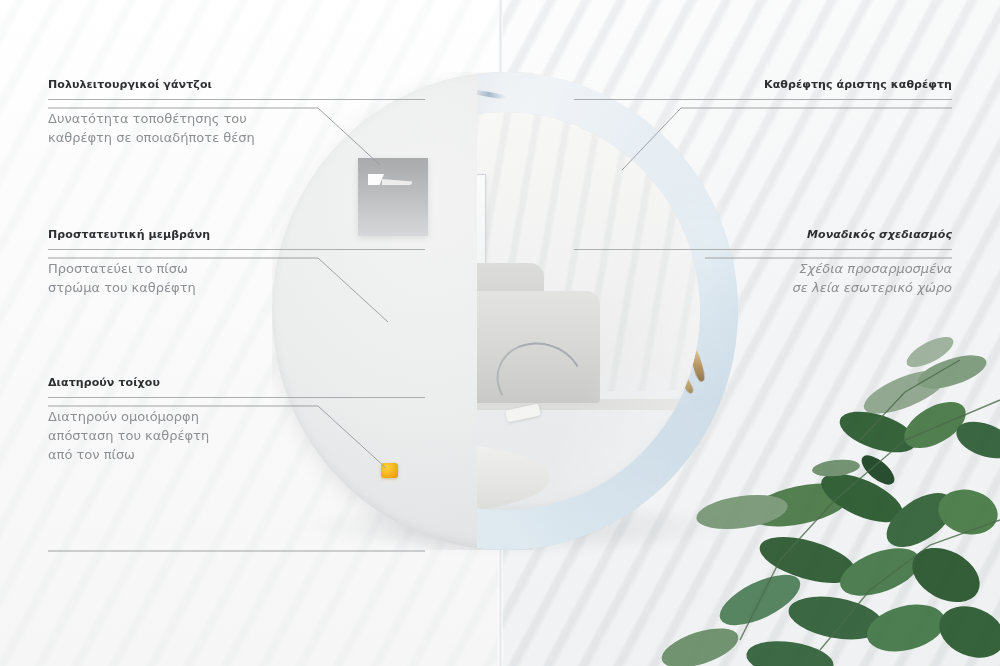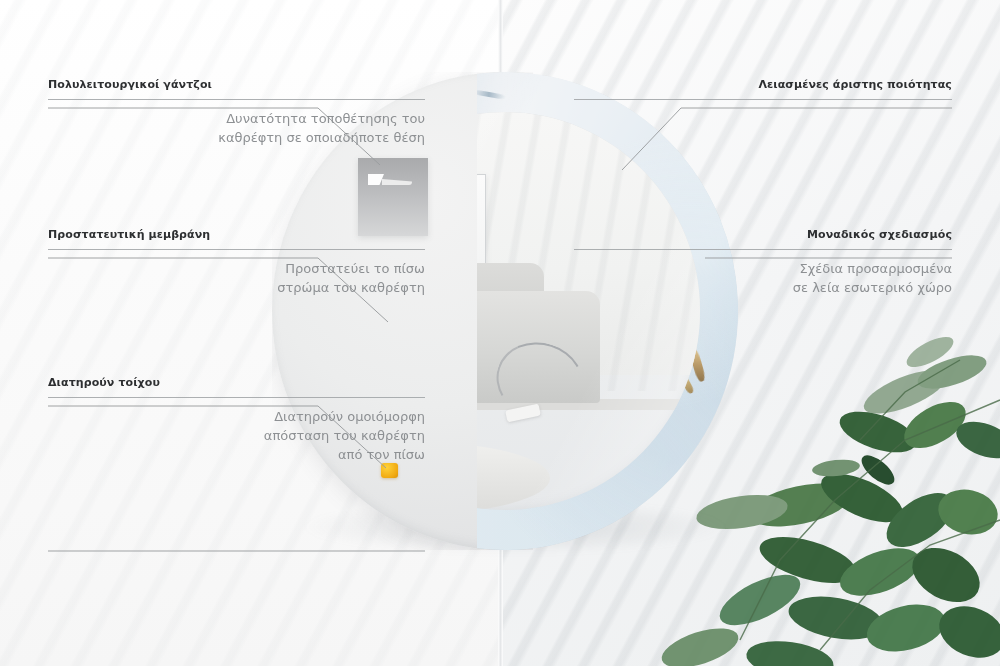--- a/index.html
+++ b/index.html
@@ -219,32 +219,31 @@
   .block{position:absolute;}
   .block h3{
     margin:0 0 8px 0;
     font-size:11px;font-weight:700;color:#2d2f31;letter-spacing:.1px;
     white-space:nowrap;
   }
   .rule{height:1px;background:#9fa2a5;opacity:.85;}
   .block p{
     margin:9px 0 0 0;font-size:13px;line-height:1.48;color:#8d9093;font-weight:400;
     white-space:pre-line;
-    text-align:right;
   }
   .left-block{text-align:left;}
   .right-block{text-align:right;}
 
   .b1{left:48px;top:78px;width:377px;}
   .b2{left:48px;top:228px;width:377px;}
   .b3{left:48px;top:376px;width:377px;}
   .b4{left:48px;top:524px;width:377px;}
 
   .r1{right:48px;top:78px;width:378px;}
-  .r2{right:48px;top:228px;width:378px;}
+  .r2{right:48px;top:228px;width:378px;font-style:italic;}
 </style>
 </head>
 <body>
 
 <div class="stage">
 
   <div class="bg-left"></div>
   <div class="stripes-left"></div>
   <div class="bg-right"></div>
   <div class="stripes"></div>
@@ -358,21 +357,21 @@
   <div class="block left-block b3">
     <h3>Διατηρούν τοίχου</h3>
     <div class="rule"></div>
     <p>Διατηρούν ομοιόμορφη
 απόσταση του καθρέφτη
 από τον πίσω</p>
   </div>
 
 
   <div class="block right-block r1">
-    <h3>Λειασμένες άριστης ποιότητας</h3>
+    <h3>Καθρέφτης άριστης καθρέφτη</h3>
     <div class="rule"></div>
   </div>
 
   <div class="block right-block r2">
     <h3>Μοναδικός σχεδιασμός</h3>
     <div class="rule"></div>
     <p>Σχέδια προσαρμοσμένα
 σε λεία εσωτερικό χώρο</p>
   </div>
 

